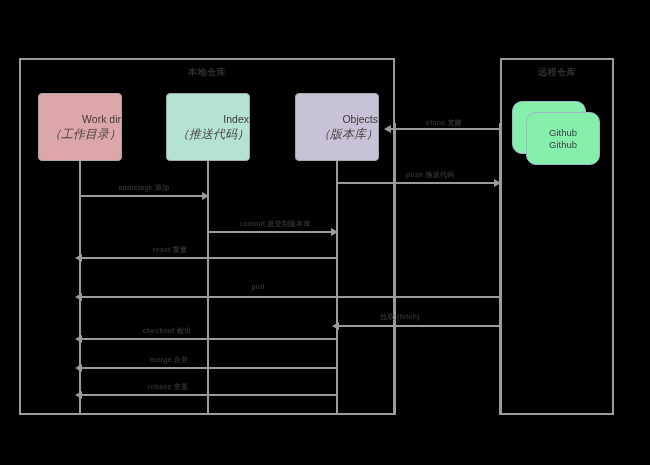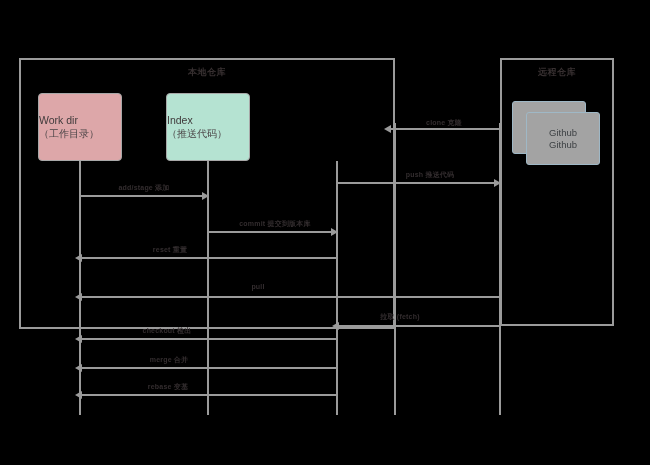--- a/index.html
+++ b/index.html
@@ -14,22 +14,22 @@
     width: 650px; height: 465px;
     background: #000000;
   }
 
   
   .panel {
     position: absolute;
     border: 2px solid #9b9b9b;
     background: transparent;
   }
-  #local-panel  { left: 19px;  top: 58px;  width: 376px; height: 271px; }
-  #remote-panel { left: 500px; top: 58px;  width: 114px; height: 268px; }
+  #local-panel  { left: 19px;  top: 58px;  width: 376px; height: 357px; }
+  #remote-panel { left: 500px; top: 58px;  width: 114px; height: 357px; }
 
   .panel-title {
     position: absolute;
     top: 6px;
     left: 0; right: 0;
     text-align: center;
     font-size: 9px;
     font-weight: 700;
     color: #3d3536;
     letter-spacing: .5px;
@@ -38,45 +38,46 @@
   }
 
   
   .actor {
     position: absolute;
     width: 84px; height: 68px;
     border: 1.5px solid #a8a8a8;
     border-radius: 4px;
     display: flex;
     flex-direction: column;
-    align-items: flex-start;
+    align-items: flex-end;
     justify-content: center;
     gap: 3px;
     box-shadow: 1px 1px 2px rgba(0,0,0,.35);
   }
   .actor .an {
     font-size: 10.5px;
     color: #3f3a3b;
     line-height: 1;
   }
   .actor .asub {
-    font-size: 10px;
+    font-size: 12px;
     color: #4a4446;
     line-height: 1;
+    font-style: italic;
   }
   #actor-workdir { left: 38px;  top: 93px;  background: #dda7a9; }
   #actor-index   { left: 166px; top: 93px;  background: #b5e3d2; }
   #actor-objects { left: 295px; top: 93px;  background: #c7c2d6; }
 
   
   .card {
     position: absolute;
     border: 1.5px solid #9fb8c6;
-    background: #a3a3a3;
-    border-radius: 3px;
+    background: #86efac;
+    border-radius: 10px;
   }
   #card-back  { left: 512px; top: 101px; width: 74px; height: 53px; }
   #card-front {
     left: 526px; top: 112px; width: 74px; height: 53px;
     display: flex; flex-direction: column;
     align-items: center; justify-content: center; gap: 3px;
   }
   #card-front .cl {
     font-size: 9.5px;
     color: #3d4144;
@@ -129,20 +130,24 @@
   <div class="actor" id="actor-workdir">
     <div class="an">Work dir</div>
     <div class="asub">（工作目录）</div>
   </div>
 
   <div class="actor" id="actor-index">
     <div class="an">Index</div>
     <div class="asub">（推送代码）</div>
   </div>
 
+  <div class="actor" id="actor-objects">
+    <div class="an">Objects</div>
+    <div class="asub">（版本库）</div>
+  </div>
 
   <div class="card" id="card-back"></div>
   <div class="card" id="card-front">
     <div class="cl">Github</div>
     <div class="cl">Github</div>
   </div>
 
   <div class="lifeline" style="left:79px;  top:161px; height:254px;"></div>
   <div class="lifeline" style="left:207px; top:161px; height:254px;"></div>
   <div class="lifeline" style="left:336px; top:161px; height:254px;"></div>

